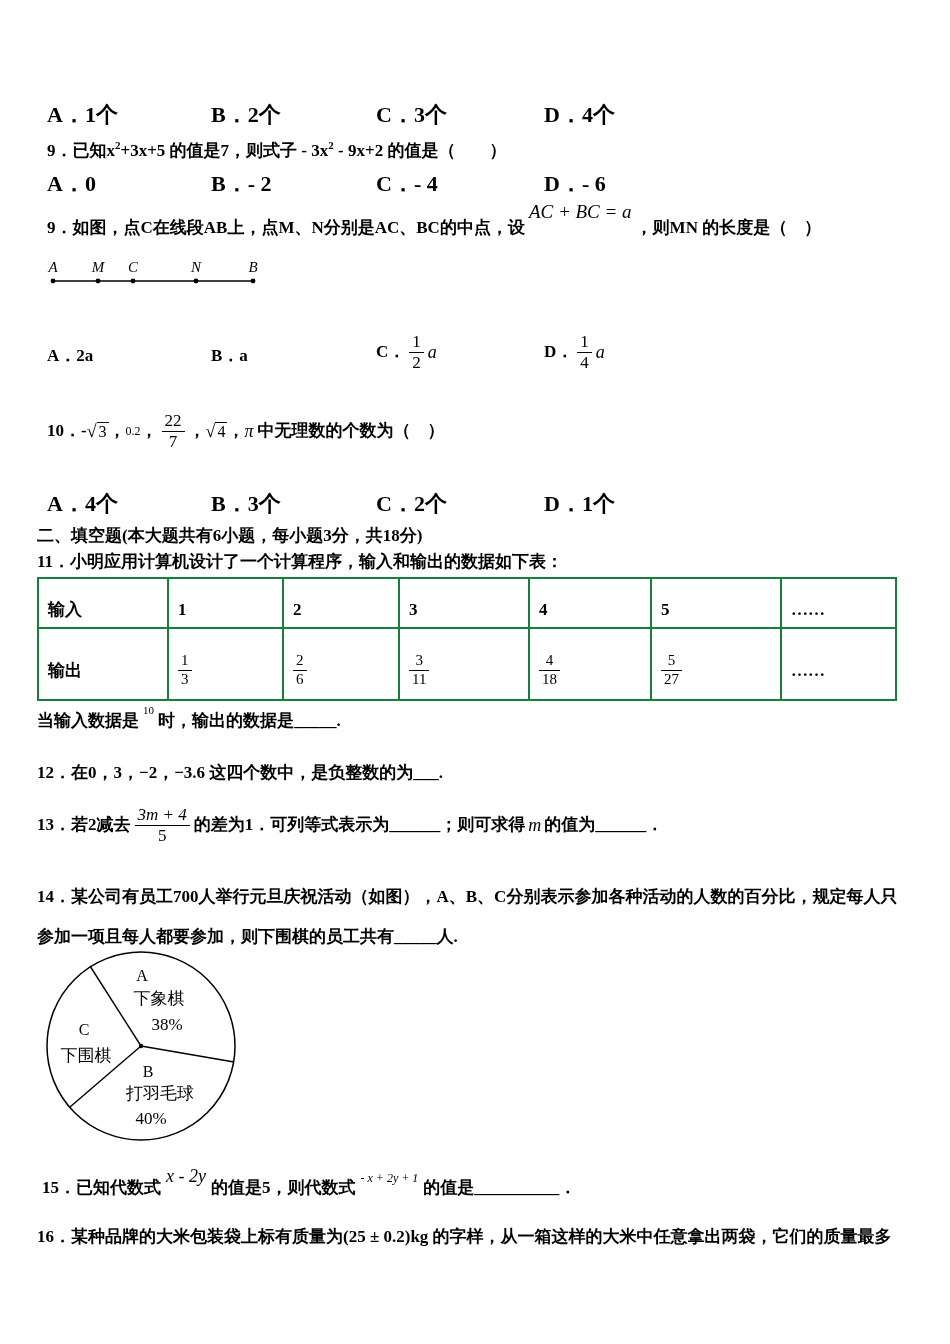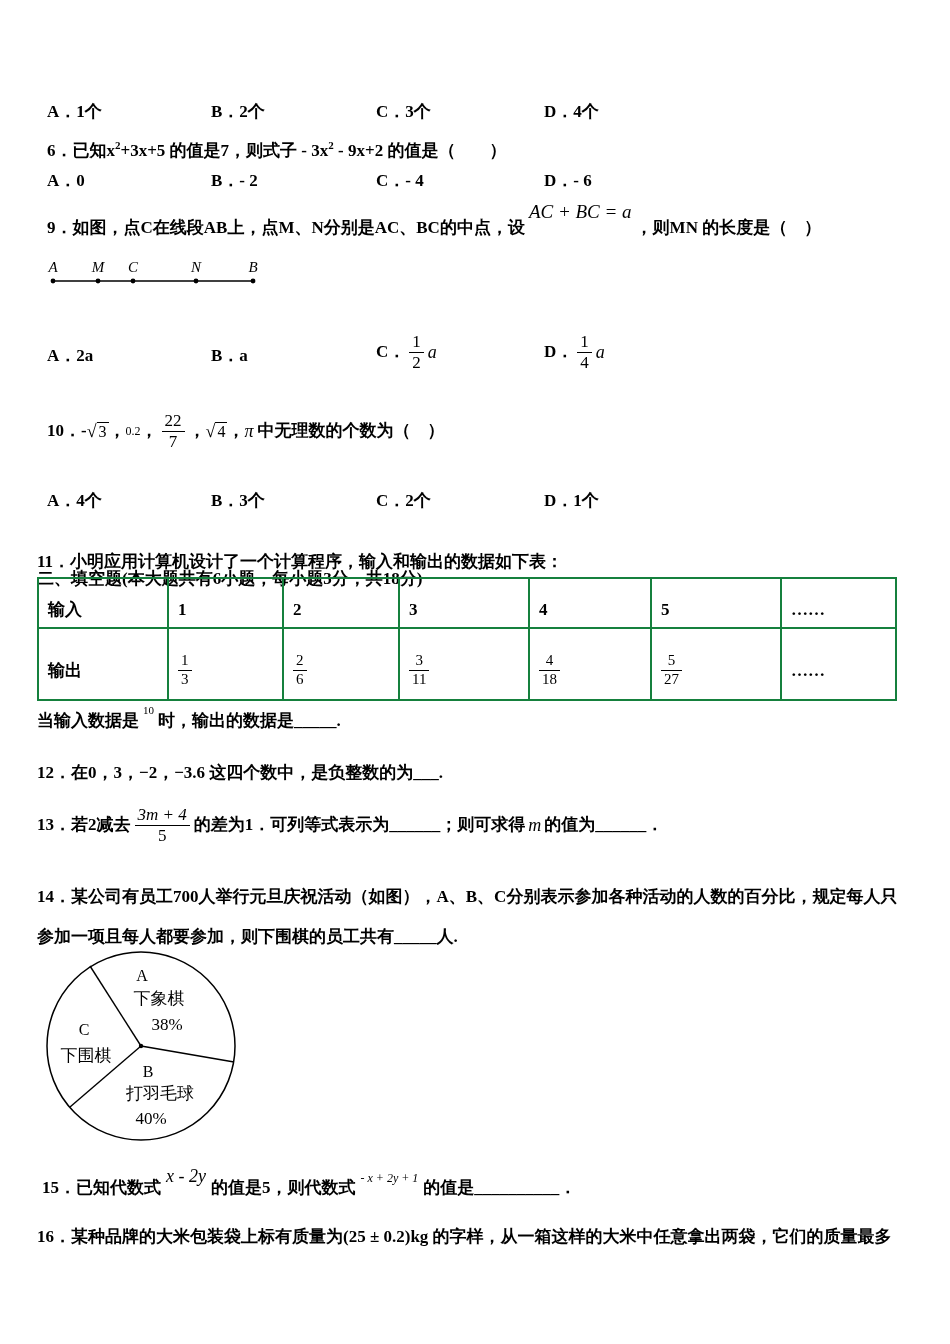--- a/index.html
+++ b/index.html
@@ -1,21 +1,21 @@
 <!DOCTYPE html>
 <html><head>
 <meta charset="utf-8">
 <style>
   html,body{margin:0;padding:0;background:#fff;}
   .page{position:relative;width:950px;height:1344px;background:#ffffff;overflow:hidden;
         font-family:"Liberation Serif","DejaVu Serif",serif;color:#000;}
   .abs{position:absolute;}
   .line{font-size:17px;font-weight:700;line-height:22px;white-space:nowrap;}
   .optrow{position:absolute;left:0;width:950px;height:22px;}
-  .optrow span{position:absolute;font-size:17px;font-weight:700;white-space:nowrap;}
+  .optrow span{position:absolute;font-size:22px;font-weight:700;white-space:nowrap;}
   .oA{left:47px;} .oB{left:211px;} .oC{left:376px;} .oD{left:544px;}
   .flexline{display:flex;align-items:baseline;white-space:nowrap;}
   .flexcenter{display:flex;align-items:center;white-space:nowrap;}
   .sup{font-size:11px;vertical-align:super;font-weight:700;}
   .formula{font-style:italic;font-weight:400;font-size:19px;white-space:nowrap;}
   .raised{display:inline-block;transform:translateY(-15px);margin:0 4px;}
   .raised-sm{display:inline-block;transform:translateY(-11px);margin:0 5px;}
   .frac{display:inline-block;text-align:center;font-weight:400;vertical-align:baseline;margin:0 4px;}
   .frac .fn{display:block;border-bottom:1.2px solid #000;padding:0 3px;line-height:1.15;}
   .frac .fd{display:block;padding:0 3px;line-height:1.15;}
@@ -38,21 +38,21 @@
 <div class="page">
 
   <div class="optrow" style="top:100px;">
     <span class="oA">A．1个</span>
     <span class="oB">B．2个</span>
     <span class="oC">C．3个</span>
     <span class="oD">D．4个</span>
   </div>
 
   <div class="abs line" style="left:47px;top:134px;">
-    <span>6．已知x</span><span class="sup">2</span><span>+3x+5 的值是7，则式子 - 3x</span><span class="sup">2</span><span> - 9x+2 的值是（　　）</span>
+    <span>9．已知x</span><span class="sup">2</span><span>+3x+5 的值是7，则式子 - 3x</span><span class="sup">2</span><span> - 9x+2 的值是（　　）</span>
   </div>
 
   <div class="optrow" style="top:169px;">
     <span class="oA">A．0</span>
     <span class="oB">B．- 2</span>
     <span class="oC">C．- 4</span>
     <span class="oD">D．- 6</span>
   </div>
 
   <div class="abs line flexline" style="left:47px;top:216px;">
@@ -111,21 +111,21 @@
     <span>中无理数的个数为（　）</span>
   </div>
 
   <div class="optrow" style="top:489px;">
     <span class="oA">A．4个</span>
     <span class="oB">B．3个</span>
     <span class="oC">C．2个</span>
     <span class="oD">D．1个</span>
   </div>
 
-  <div class="abs line" style="left:37px;top:525px;margin-top:43px;">二、填空题(本大题共有6小题，每小题3分，共18分)</div>
+  <div class="abs line" style="left:37px;top:525px;">二、填空题(本大题共有6小题，每小题3分，共18分)</div>
 
   <div class="abs line" style="left:37px;top:551px;">11．小明应用计算机设计了一个计算程序，输入和输出的数据如下表：</div>
 
   <table class="io abs" style="left:37px;top:577px;">
     <colgroup>
       <col style="width:130px">
         <col style="width:115px">
         <col style="width:116px">
       <col style="width:130px">
         <col style="width:122px">

